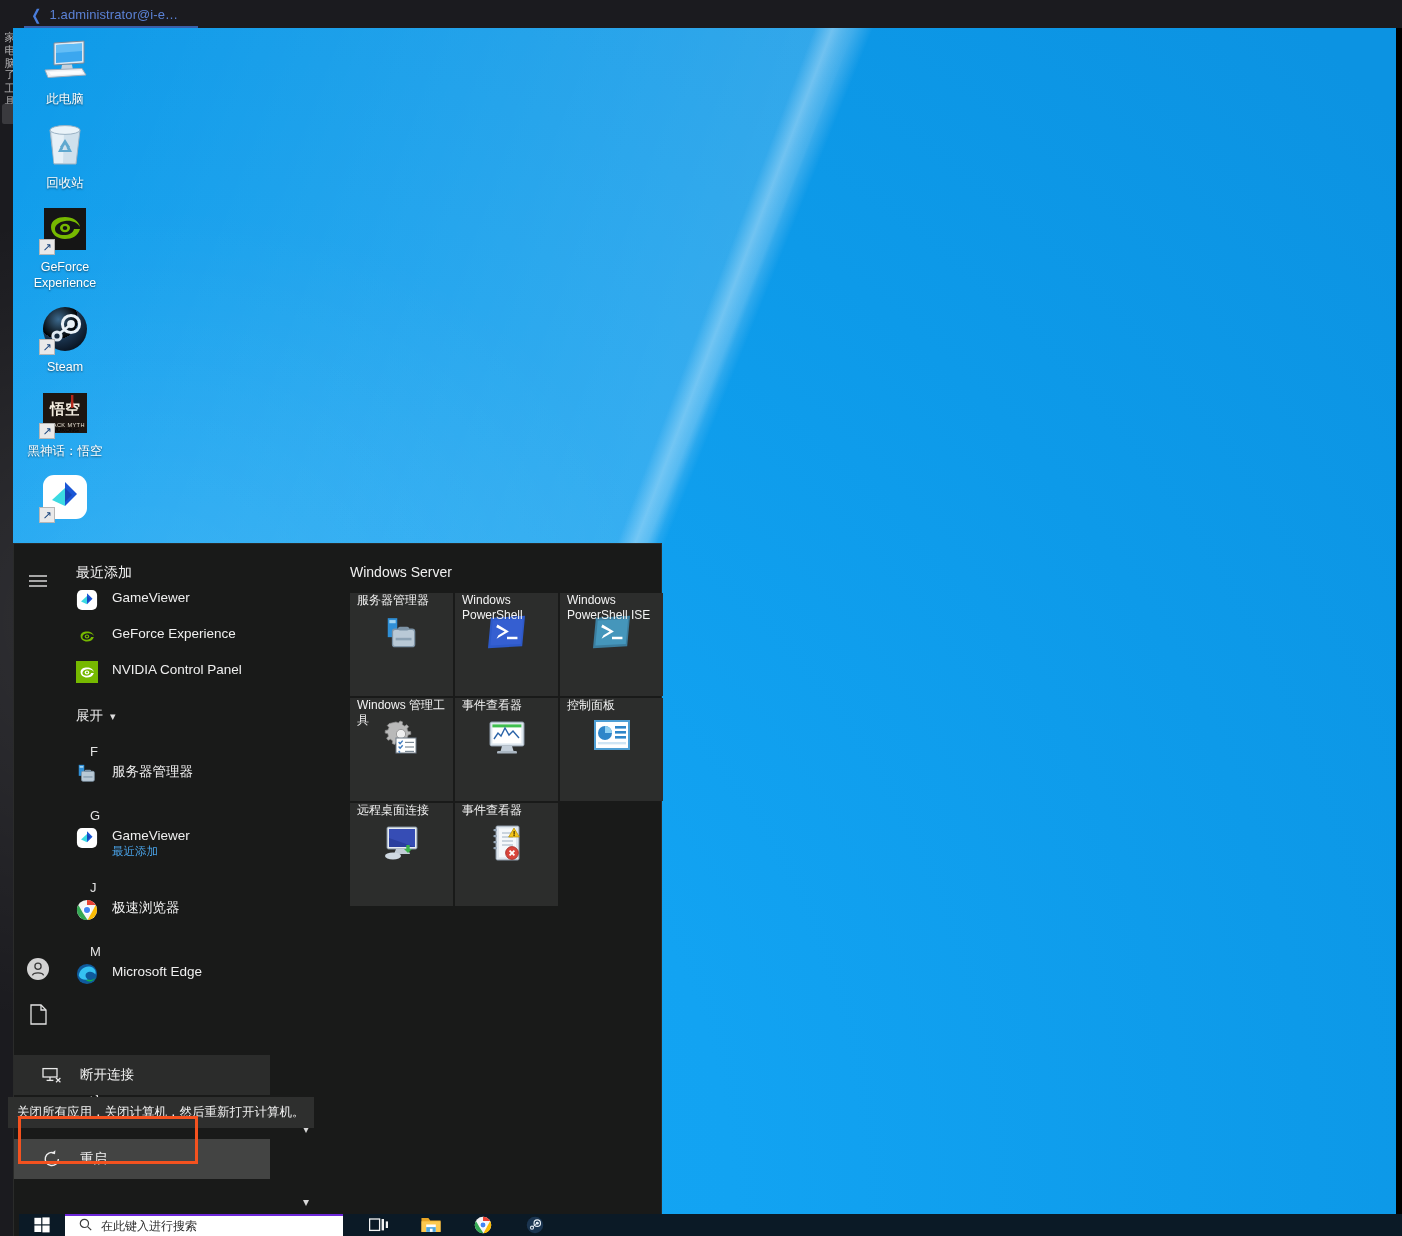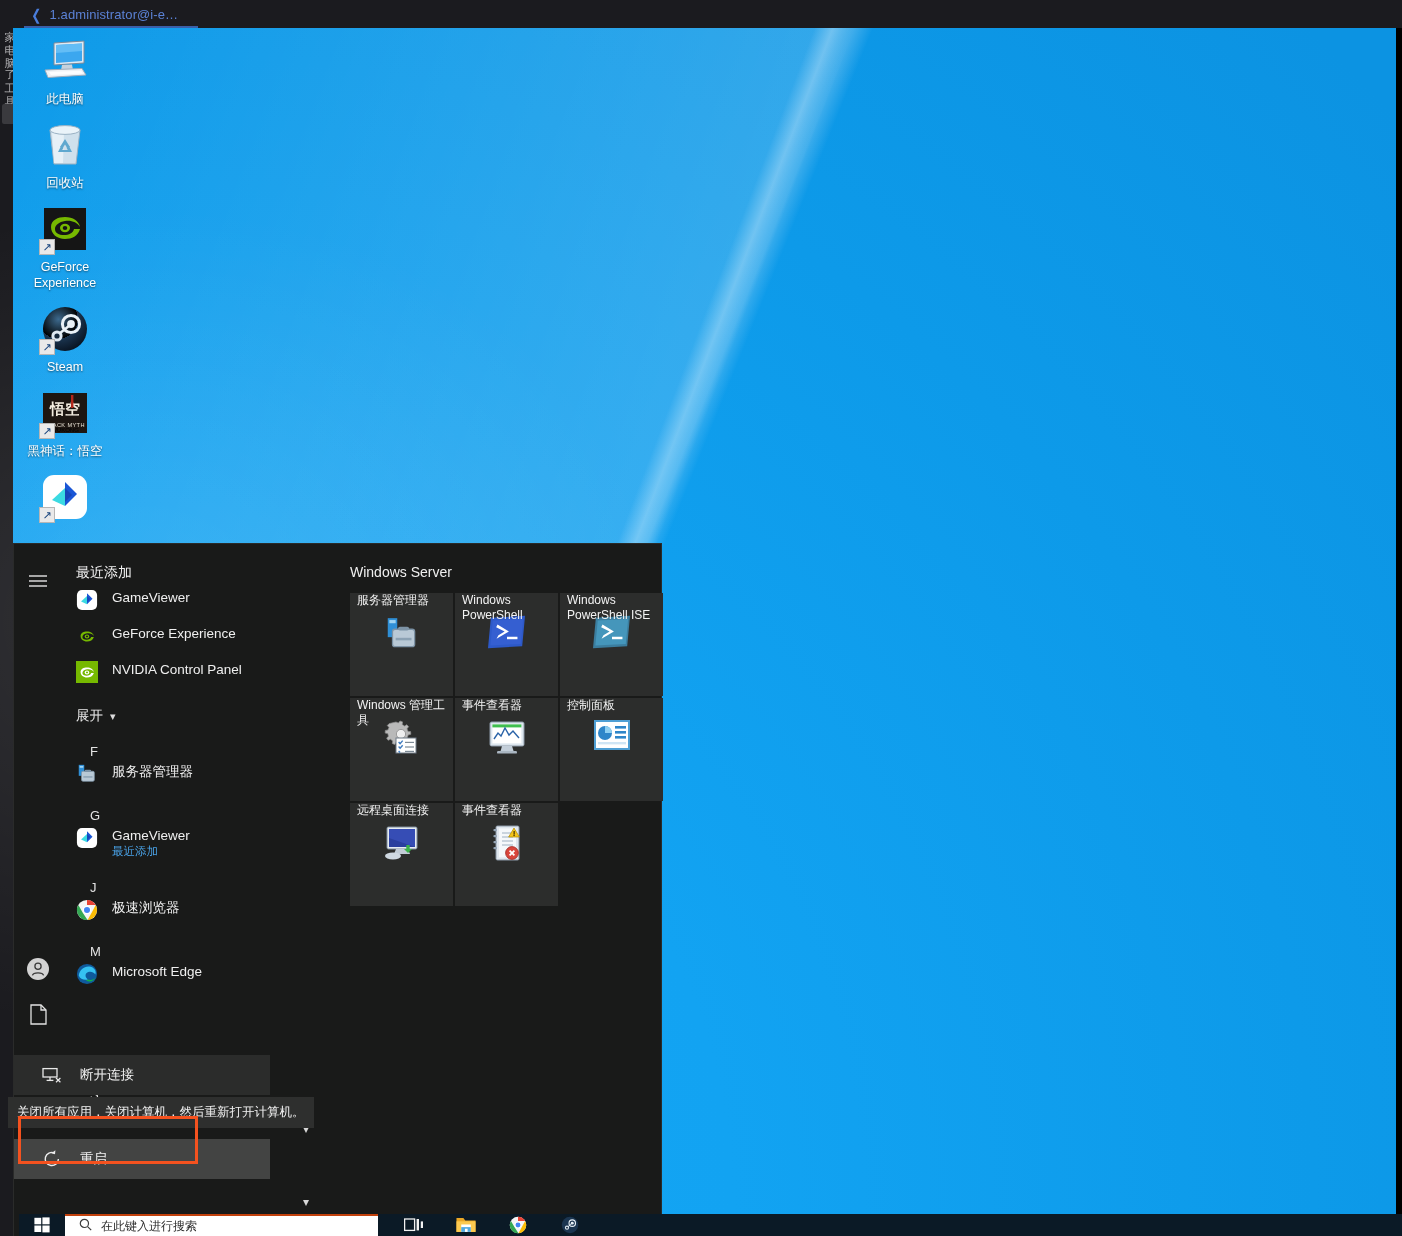--- a/index.html
+++ b/index.html
@@ -207,22 +207,22 @@
   
   .taskbar {
     position: absolute; left: 19px; bottom: 0; width: 1383px; height: 22px;
     background: #0b1a26;
     display: flex; align-items: center;
   }
   .tb-start {
     width: 46px; height: 22px; display:flex; align-items:center; justify-content:center;
   }
   .tb-search {
-    width: 313px; height: 22px; background: #fff;
-    border-top: 2px solid #c2410c;
+    width: 278px; height: 22px; background: #fff;
+    border-top: 2px solid #6d28d9;
     display: flex; align-items: center; gap: 9px; padding-left: 14px;
     color: #2b2b2b; font-size: 12px; overflow: hidden;
   }
   .tb-icons { display: flex; align-items: center; gap: 28px; margin-left: 24px; }
   .tb-ico { width: 24px; height: 20px; display:flex; align-items:center; justify-content:center; }
 </style>
 </head>
 <body>
 
 <div id="root">

